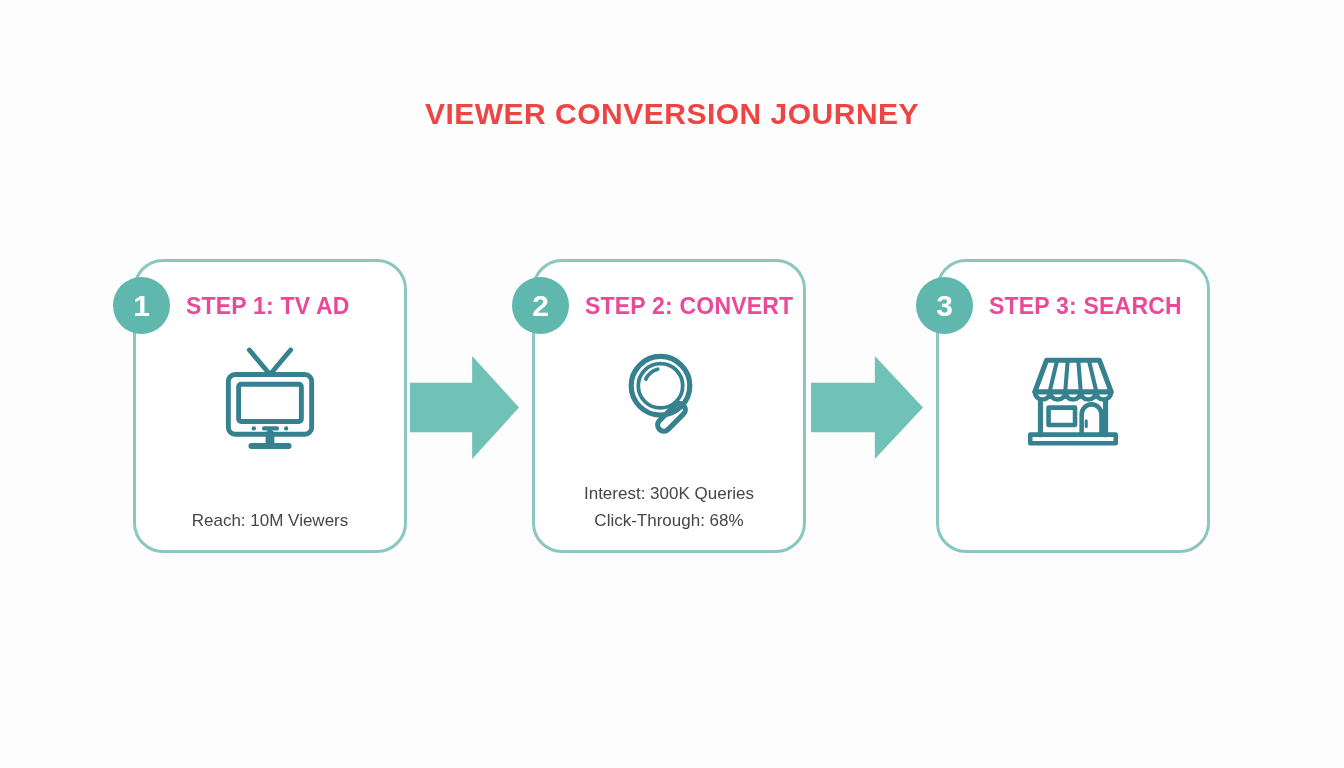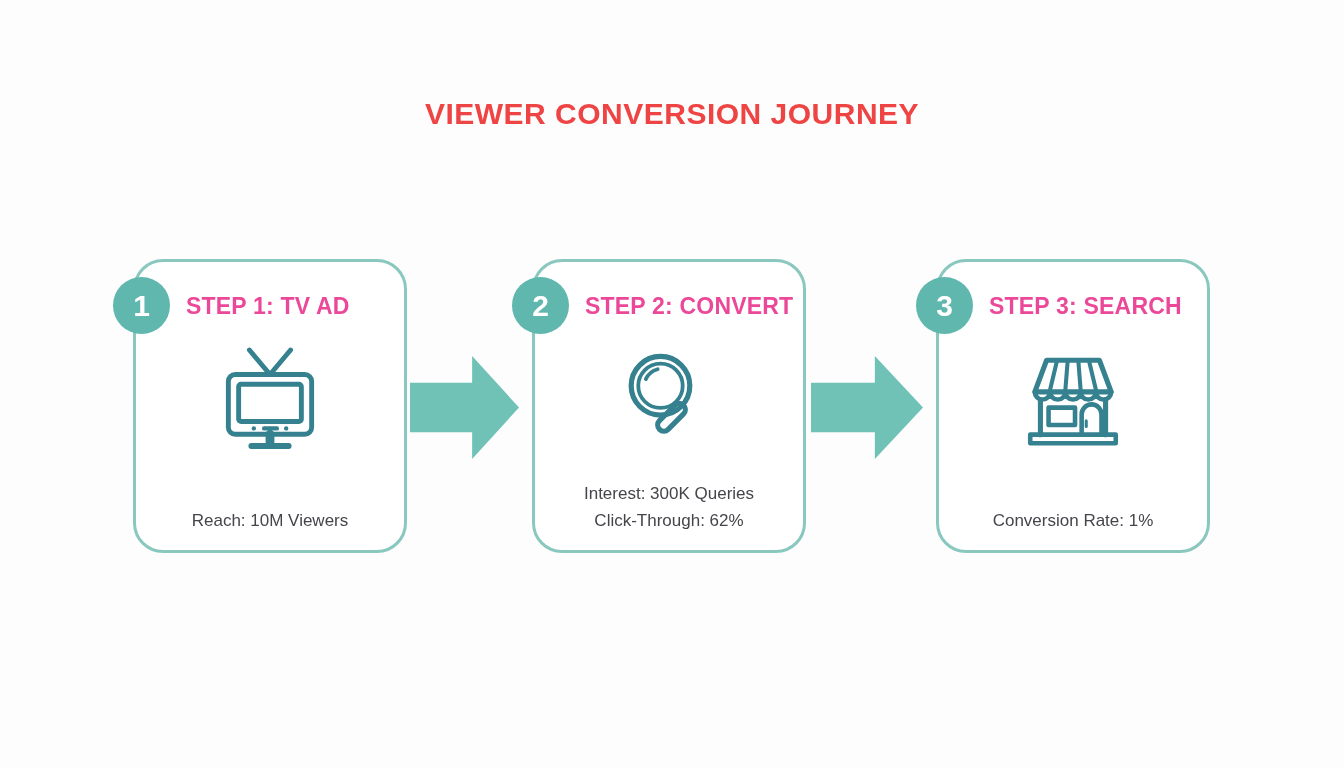--- a/index.html
+++ b/index.html
@@ -141,21 +141,21 @@
           <circle cx="46" cy="42" r="23.5" stroke-width="4"></circle>
           <path d="M30.5 35 A19 19 0 0 1 43 24.5" stroke-width="4"></path>
           <g transform="translate(69,64) rotate(-45)">
             <rect x="-6.5" y="-2" width="13" height="36" rx="6.5" transform="rotate(90)"></rect>
           </g>
         </svg>
       </span>
     </div>
     <div class="step-stats">
       <div>Interest: 300K Queries</div>
-      <div>Click-Through: 62%</div>
+      <div>Click-Through: 68%</div>
     </div>
   </div>
 
   <div class="flow-arrow arrow-2"></div>
 
   <div class="step-card card-3">
     <div class="step-badge">3</div>
     <div class="step-title">STEP 3: SEARCH</div>
     <div class="icon-wrap">
       <span>
@@ -165,17 +165,16 @@
           <path d="M39.4 11 L32.5 40 M49.8 11 L47.5 40 M60.2 11 L62.5 40 M70.6 11 L77.5 40" stroke-width="4"></path>
           <path d="M23 50 V84 M87 50 V84"></path>
           <rect x="13" y="84" width="84" height="8.5" stroke-width="4.5"></rect>
           <rect x="31" y="57.5" width="26" height="17" stroke-width="4.5"></rect>
           <path d="M63.5 84 V64 a9.75 9.75 0 0 1 19.5 0 V84" stroke-width="4.5"></path>
           <path d="M68 70.5 v5.5" stroke-width="3"></path>
         </svg>
       </span>
     </div>
     <div class="step-stats">
-      <div>Conversion Rate: 1%</div>
     </div>
   </div>
 
 </div>
 
 </body></html>

